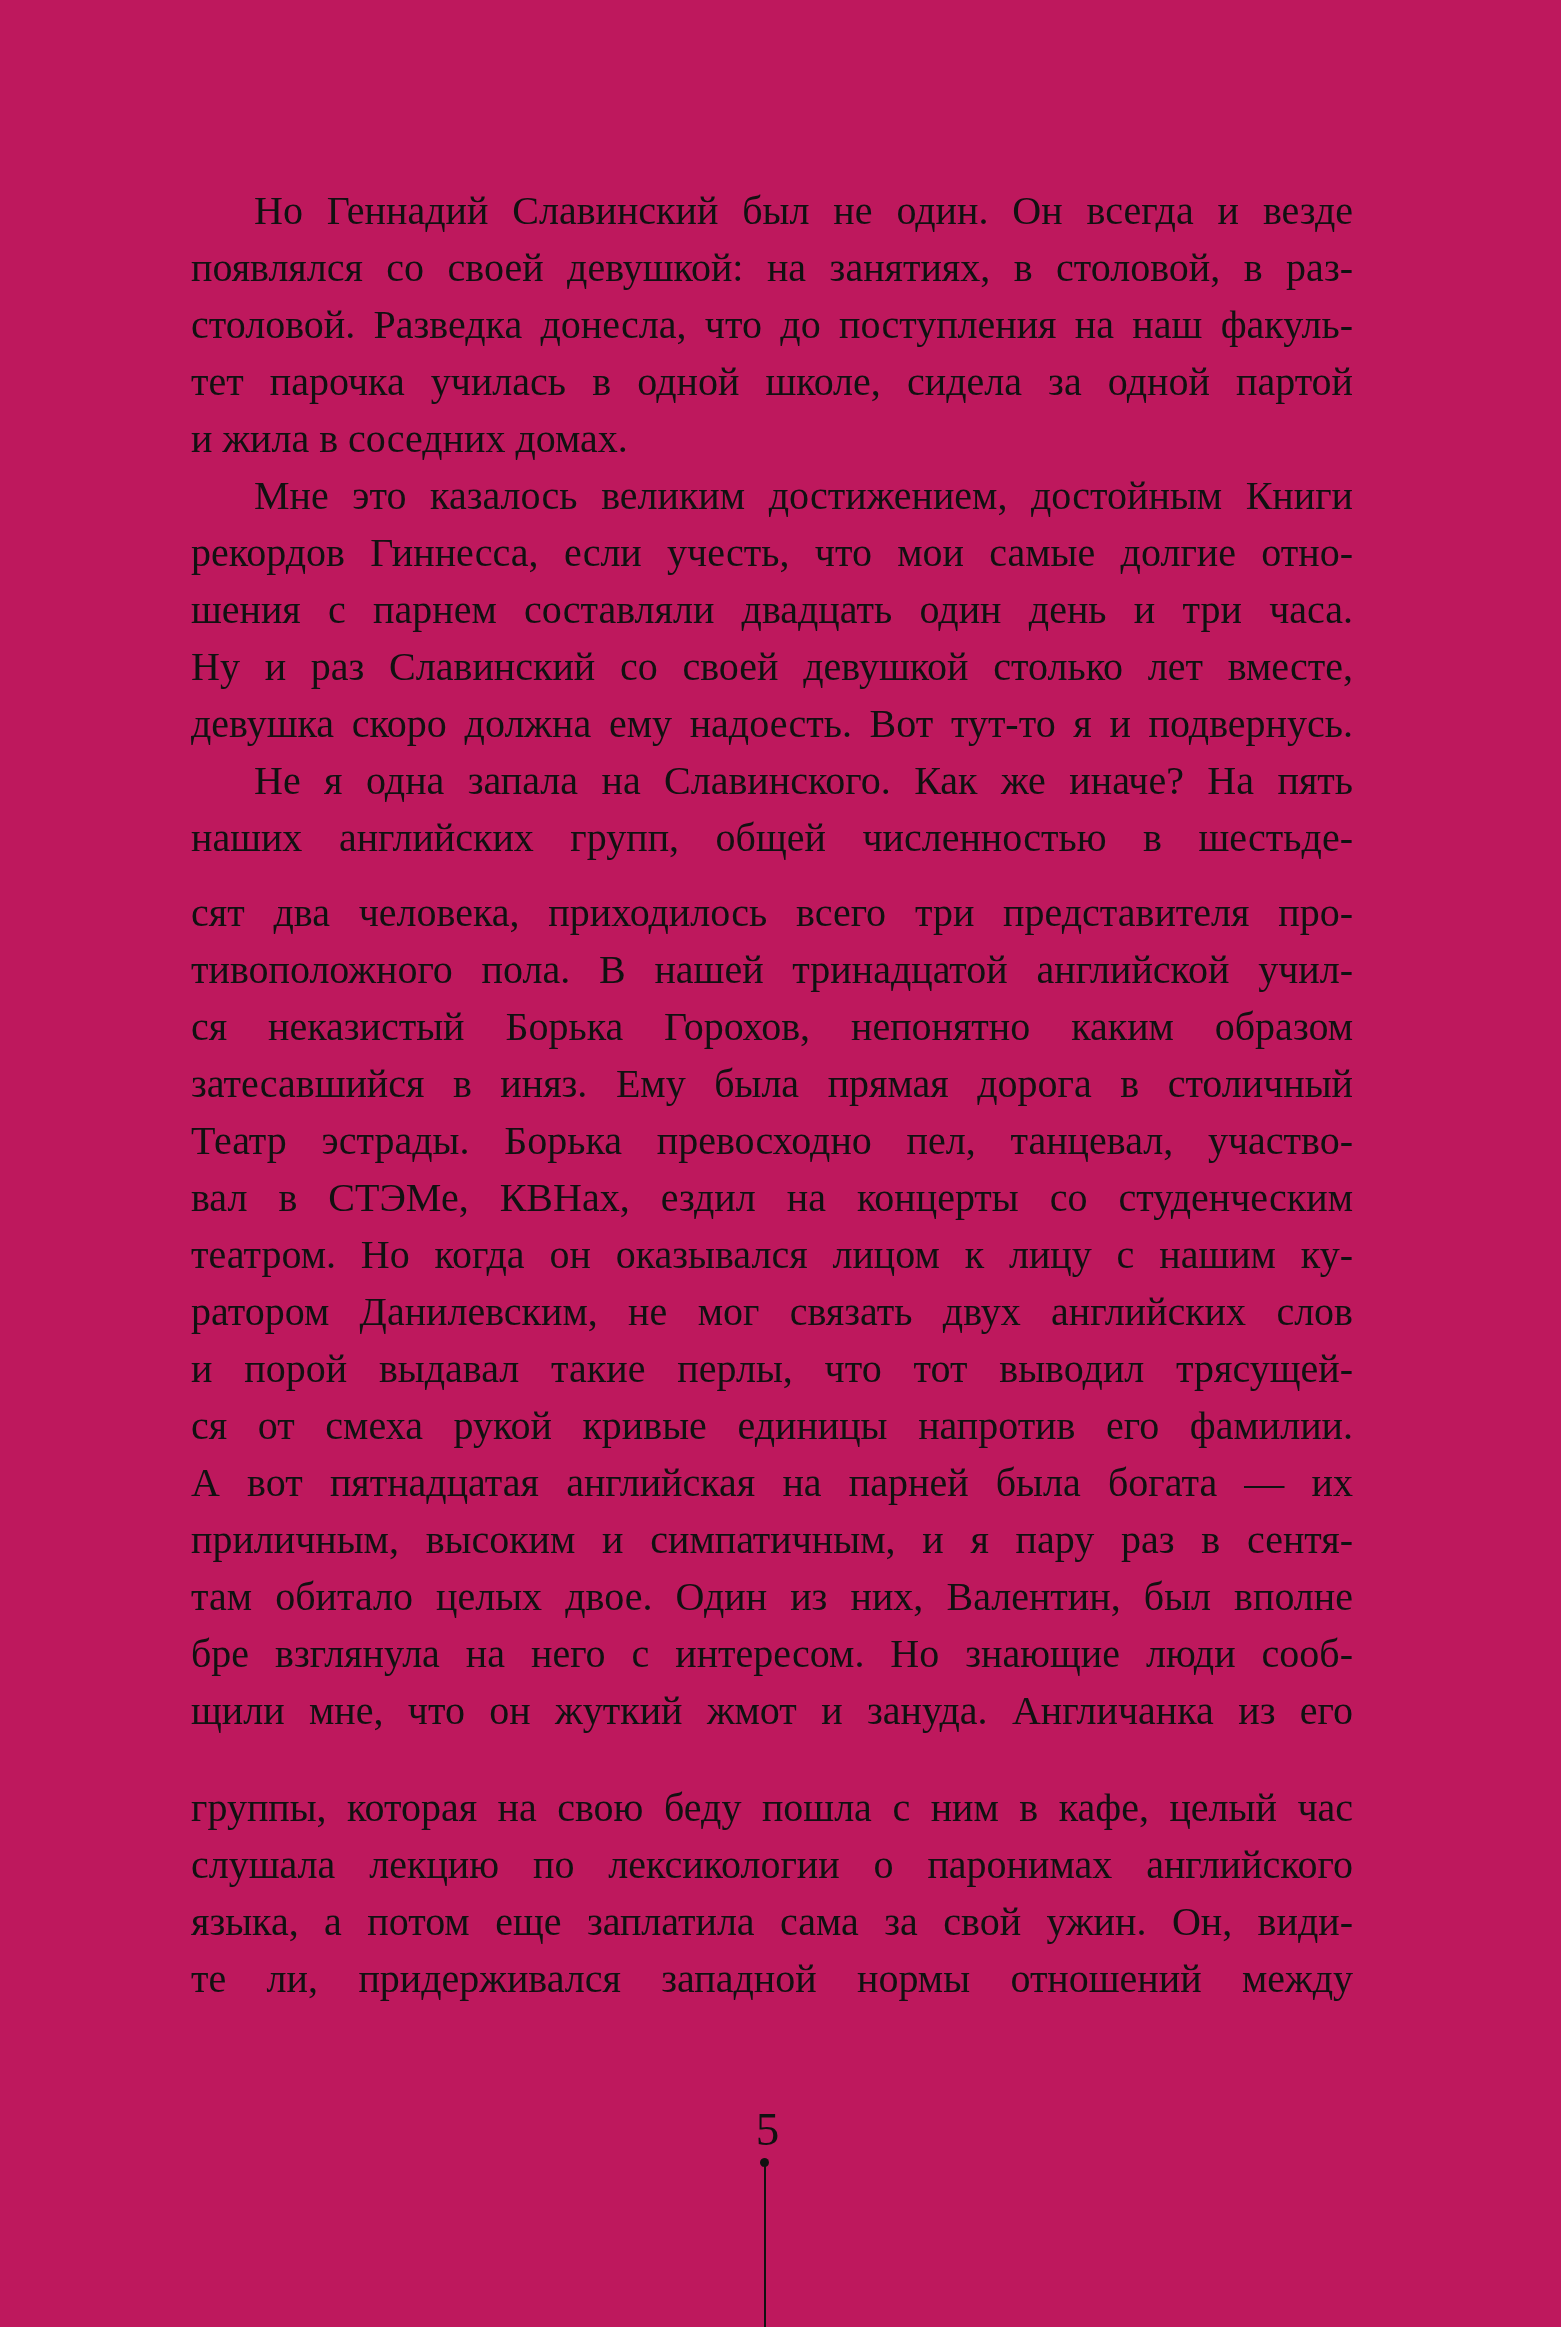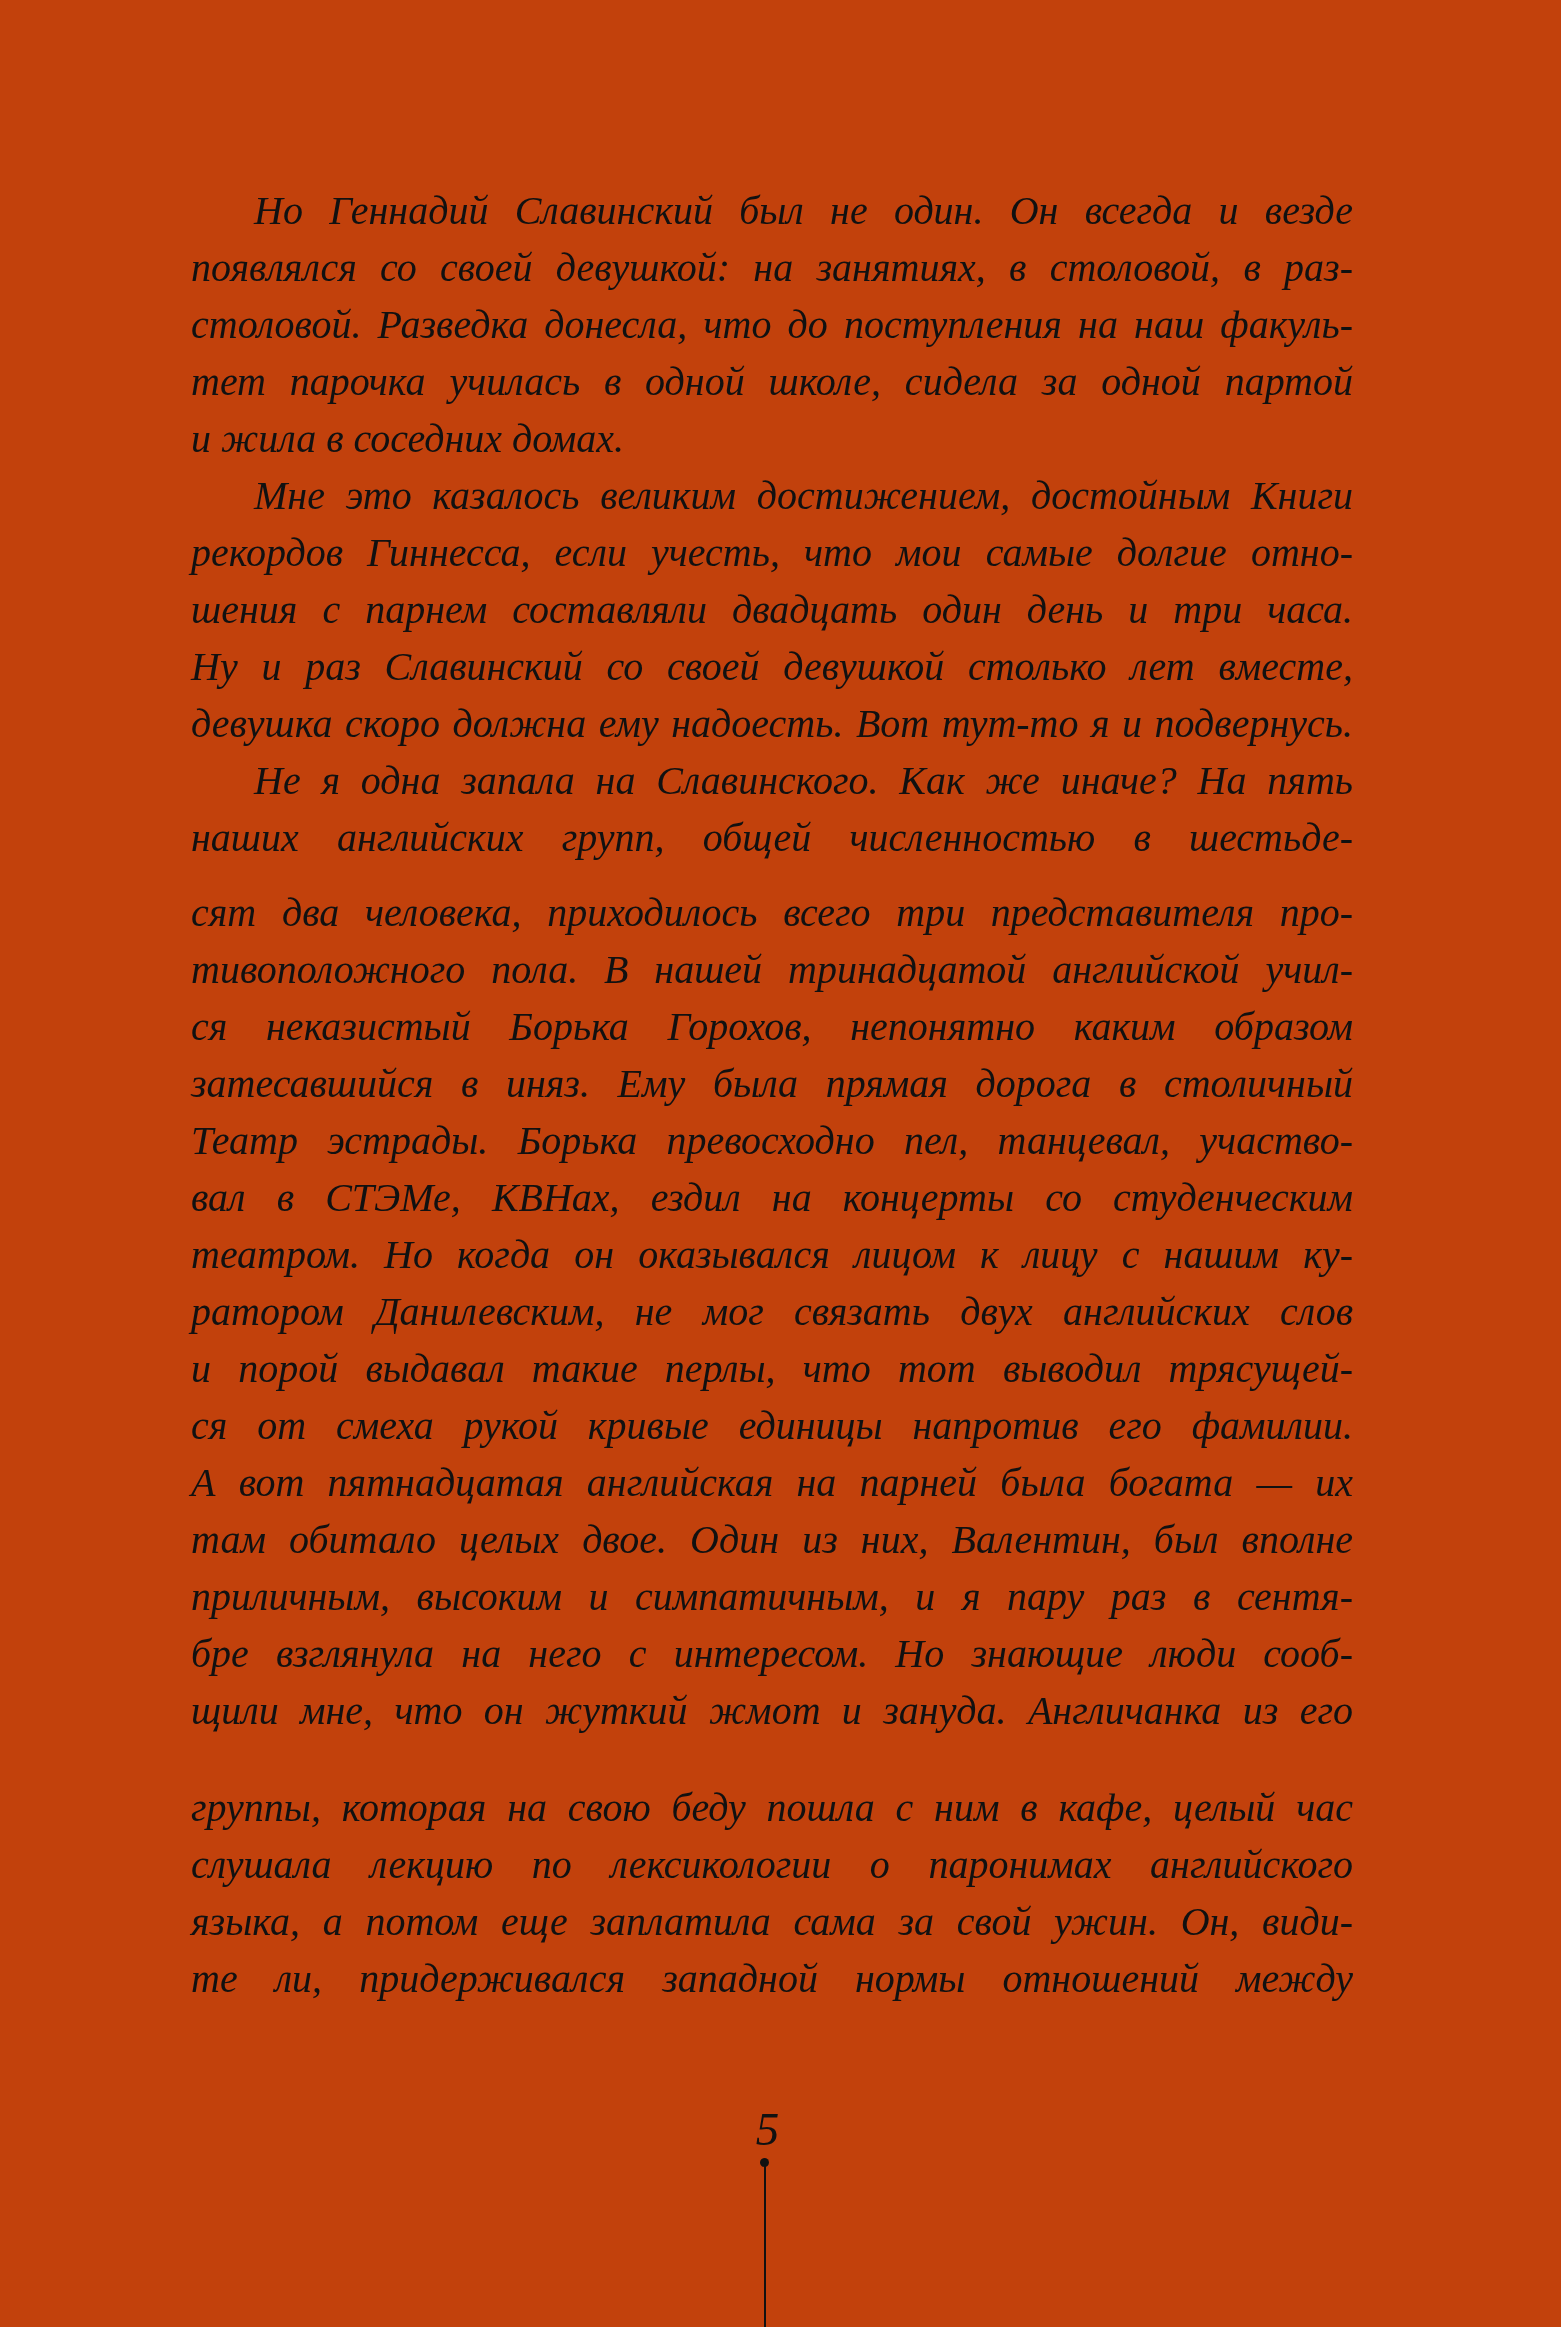--- a/index.html
+++ b/index.html
@@ -14,22 +14,21 @@
     overflow: hidden;
     color: #111111;
     font-family: "Liberation Serif", "DejaVu Serif", serif;
   }
   .page {
     position: absolute;
     left: 0;
     top: 0;
     width: 1562px;
     height: 2327px;
-    background: #c2410c;
-    font-style: italic;
+    background: #be185d;
   }
   .text-block {
     position: absolute;
     left: 191px;
     top: 182px;
     width: 1162px;
     font-size: 40px;
     line-height: 57px;
   }
   .line {
@@ -99,22 +98,22 @@
     <span class="line" style="white-space: normal;">тивоположного пола. В нашей тринадцатой английской учил-</span>
     <span class="line" style="white-space: normal;">ся неказистый Борька Горохов, непонятно каким образом</span>
     <span class="line" style="white-space: normal;">затесавшийся в иняз. Ему была прямая дорога в столичный</span>
     <span class="line" style="white-space: normal;">Театр эстрады. Борька превосходно пел, танцевал, участво-</span>
     <span class="line" style="white-space: normal;">вал в СТЭМе, КВНах, ездил на концерты со студенческим</span>
     <span class="line" style="white-space: normal;">театром. Но когда он оказывался лицом к лицу с нашим ку-</span>
     <span class="line" style="white-space: normal;">ратором Данилевским, не мог связать двух английских слов</span>
     <span class="line" style="white-space: normal;">и порой выдавал такие перлы, что тот выводил трясущей-</span>
     <span class="line" style="white-space: normal;">ся от смеха рукой кривые единицы напротив его фамилии.</span>
     <span class="line" style="white-space: normal;">А вот пятнадцатая английская на парней была богата — их</span>
+    <span class="line" style="white-space: normal;">приличным, высоким и симпатичным, и я пару раз в сентя-</span>
     <span class="line" style="white-space: normal;">там обитало целых двое. Один из них, Валентин, был вполне</span>
-    <span class="line" style="white-space: normal;">приличным, высоким и симпатичным, и я пару раз в сентя-</span>
     <span class="line" style="white-space: normal;">бре взглянула на него с интересом. Но знающие люди сооб-</span>
     <span class="line" style="white-space: normal;">щили мне, что он жуткий жмот и зануда. Англичанка из его</span>
     <span class="line" style="white-space: normal; margin-top: 40px;">группы, которая на свою беду пошла с ним в кафе, целый час</span>
     <span class="line" style="white-space: normal;">слушала лекцию по лексикологии о паронимах английского</span>
     <span class="line" style="white-space: normal;">языка, а потом еще заплатила сама за свой ужин. Он, види-</span>
     <span class="line" style="white-space: normal;">те ли, придерживался западной нормы отношений между</span>
   </div>
 
   <div class="page-number">5</div>
   <div class="folio-dot"></div>

